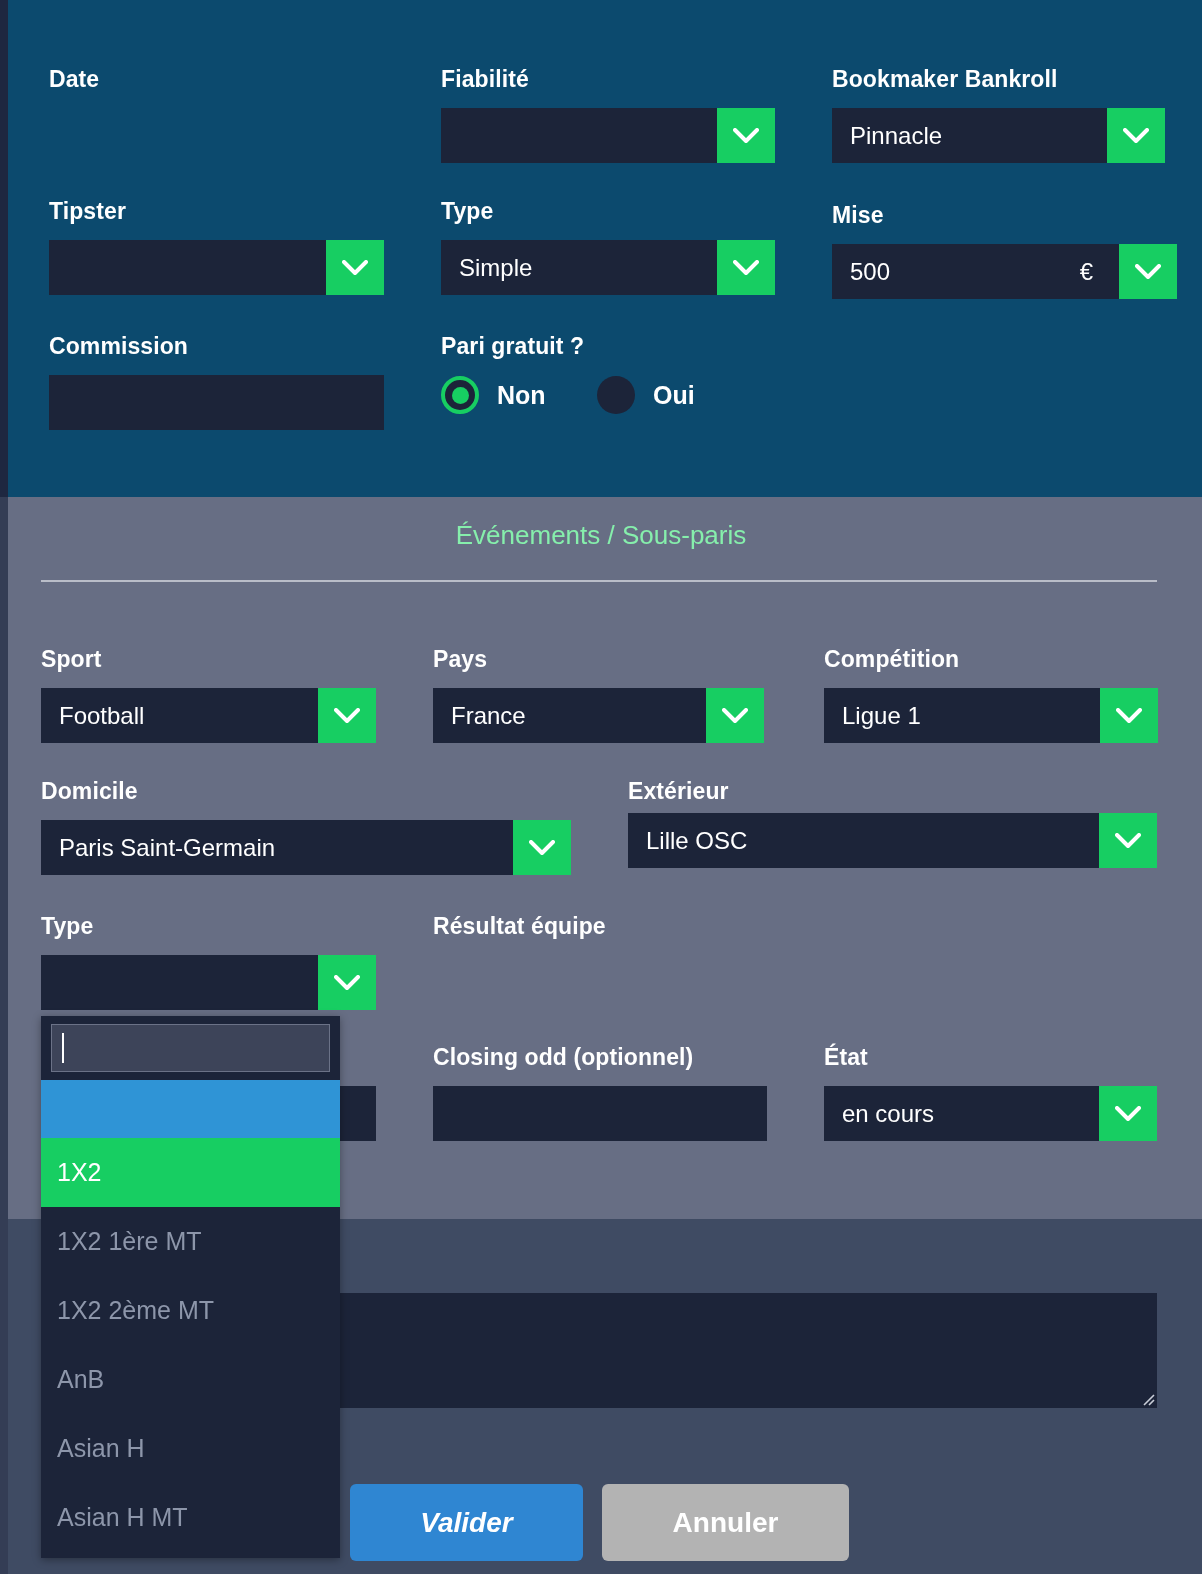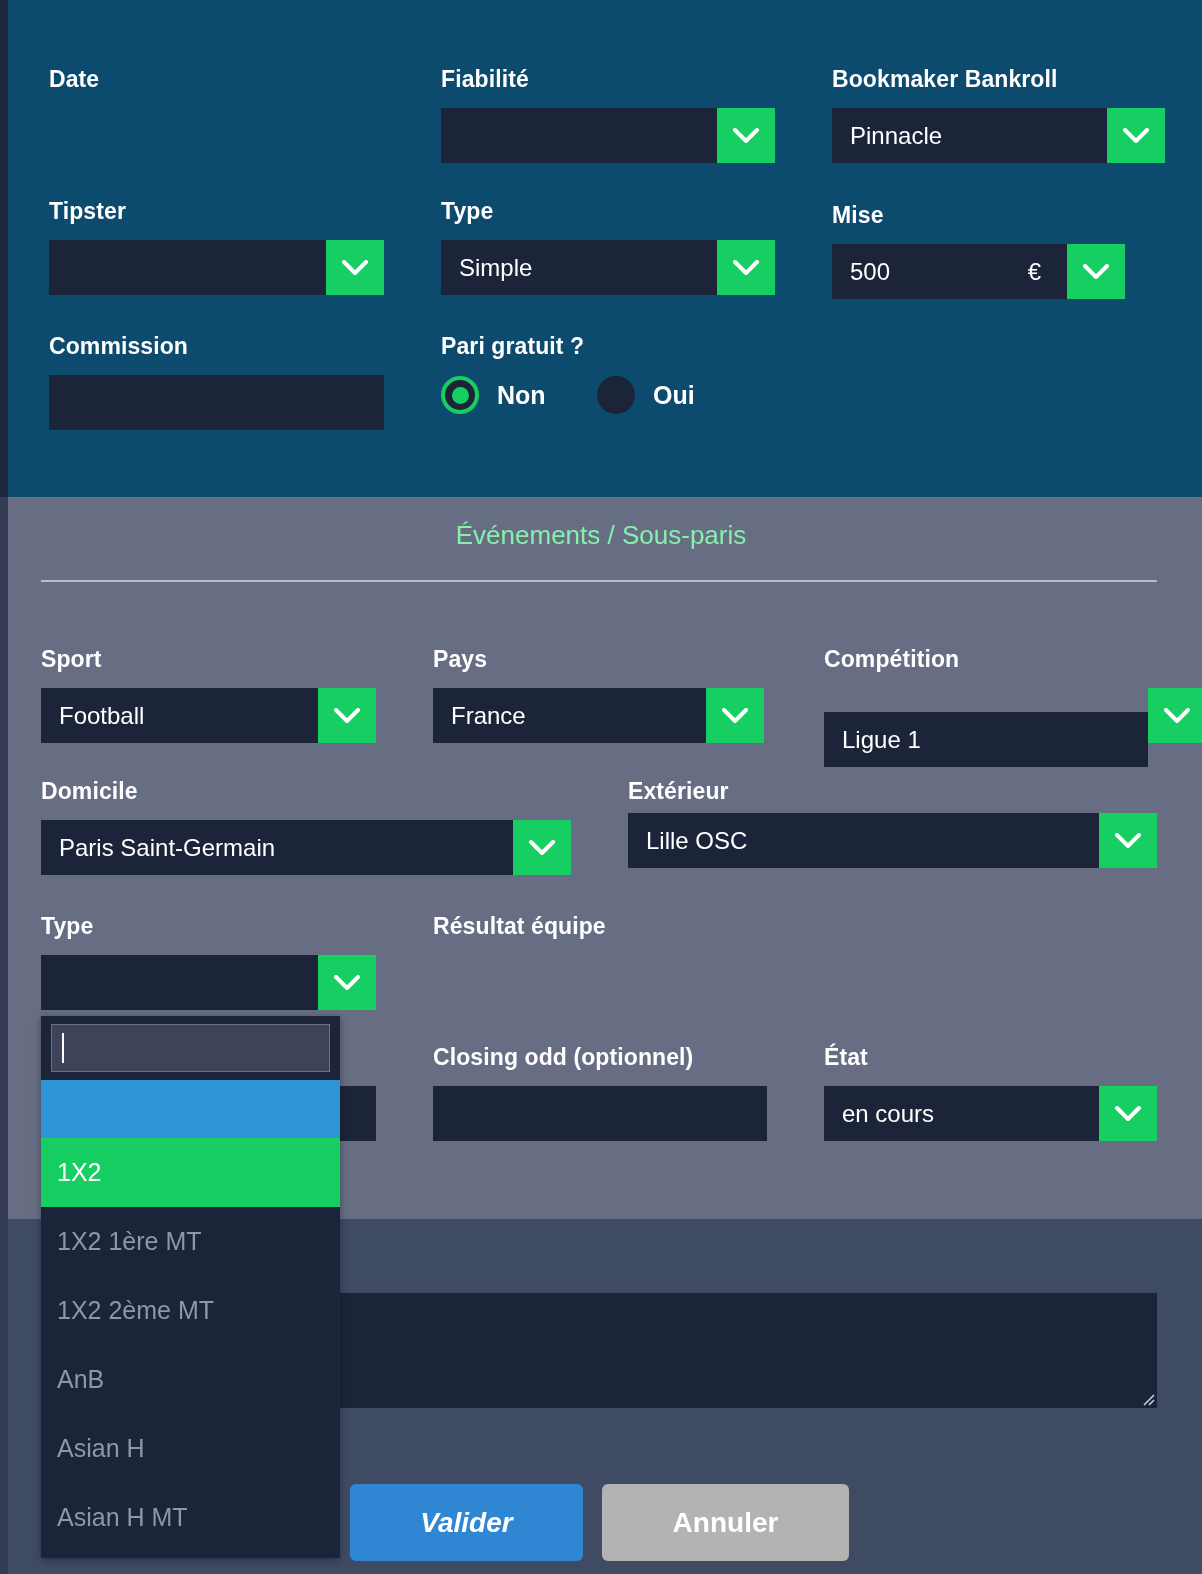--- a/index.html
+++ b/index.html
@@ -192,21 +192,21 @@
         <svg width="26" height="16" viewBox="0 0 26 16">
             <path d="M2 2 L13 13 L24 2" stroke="#ffffff" stroke-width="4" fill="none" stroke-linecap="round" stroke-linejoin="round"></path>
           </svg>
       </div>
     </div>
 
     <div style="position:absolute;left:824px;top:202px;">
       <div class="lbl">Mise</div>
     </div>
     <div class="fieldrow" style="left:824px;top:244px;">
-      <div class="inputbox" style="width:235px;">
+      <div class="inputbox" style="width:287px;">
         <span class="val">500</span>
         <span class="suffix">€</span>
       </div>
       <div class="caret">
         <svg width="26" height="16" viewBox="0 0 26 16">
             <path d="M2 2 L13 13 L24 2" stroke="#ffffff" stroke-width="4" fill="none" stroke-linecap="round" stroke-linejoin="round"></path>
           </svg>
       </div>
     </div>
 
@@ -263,21 +263,21 @@
       <svg width="26" height="16" viewBox="0 0 26 16">
           <path d="M2 2 L13 13 L24 2" stroke="#ffffff" stroke-width="4" fill="none" stroke-linecap="round" stroke-linejoin="round"></path>
         </svg>
     </div>
   </div>
 
   <div style="position:absolute;left:824px;top:646px;z-index:5;">
     <div class="lbl">Compétition</div>
   </div>
   <div class="fieldrow" style="left:824px;top:688px;z-index:5;">
-    <div class="inputbox" style="width:324px;margin-top:24px;">
+    <div class="inputbox" style="width:276px;">
       <span class="val">Ligue 1</span>
     </div>
     <div class="caret">
       <svg width="26" height="16" viewBox="0 0 26 16">
           <path d="M2 2 L13 13 L24 2" stroke="#ffffff" stroke-width="4" fill="none" stroke-linecap="round" stroke-linejoin="round"></path>
         </svg>
     </div>
   </div>
 
   <div style="position:absolute;left:41px;top:778px;z-index:5;">

